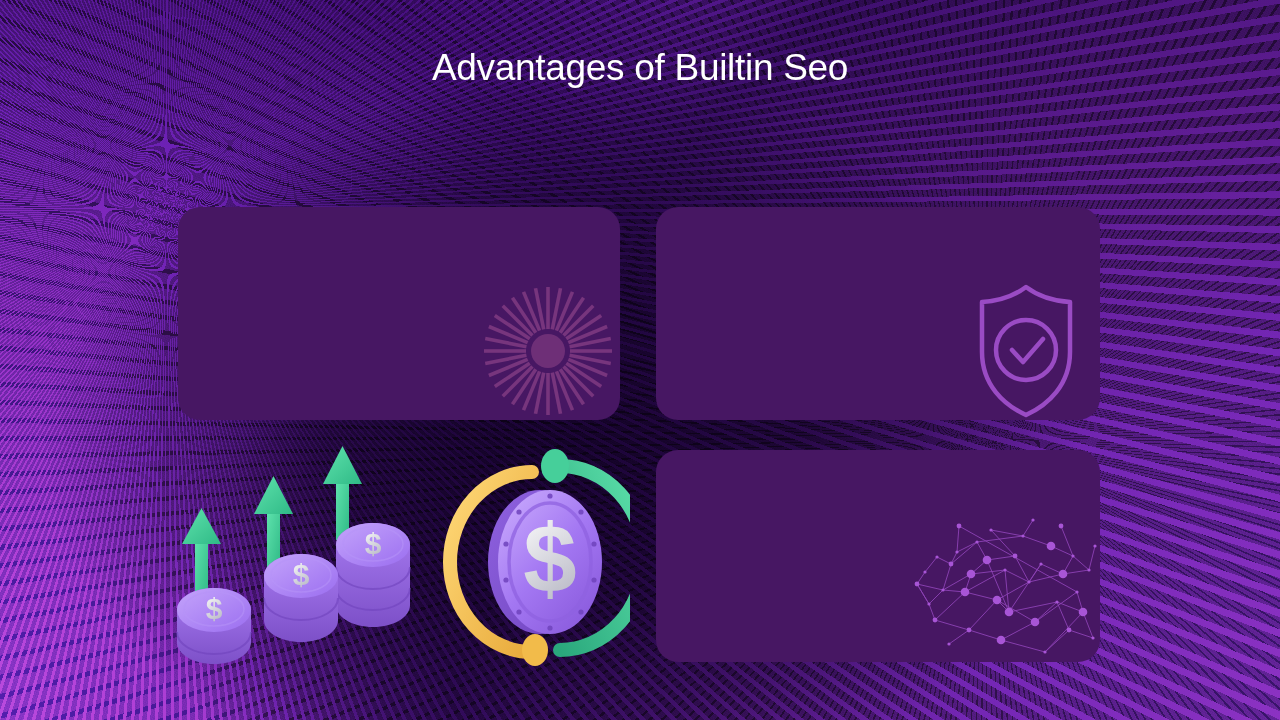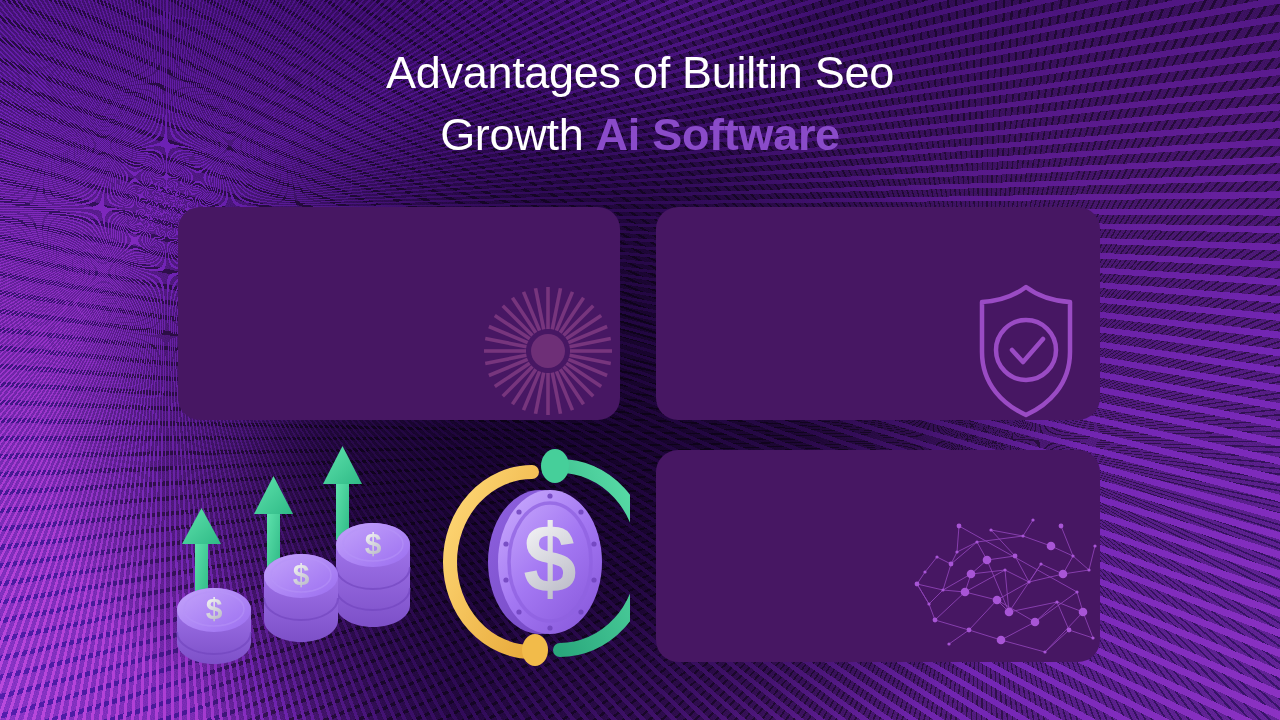--- a/index.html
+++ b/index.html
@@ -49,21 +49,21 @@
       repeating-linear-gradient(71deg, rgba(255,255,255,.08) 0 1px, transparent 1px 3px);
   }
 
   
   #heading {
     position:absolute; left:0; right:0; top:48px;
     text-align:center; z-index:5;
     line-height:1.10;
     letter-spacing:-0.3px;
   }
-  #heading .line { display:block; color:#ffffff; font-size:45px; font-weight:400; }
+  #heading .line { display:block; color:#ffffff; font-size:37px; font-weight:400; }
   #heading .line2 { margin-top:12px; }
   #heading .accent { color:#8a4bc9; font-weight:700; }
 
   
   .card {
     position:absolute;
     background:#471763;
     border-radius:22px;
     overflow:hidden;
     z-index:4;
@@ -107,21 +107,20 @@
   <div class="bg-layer bg-tr"></div>
   <div class="bg-layer bg-rt"></div>
   <div class="bg-layer bg-bl"></div>
   <div class="bg-layer bg-br"></div>
   <div class="bg-layer bg-center-dark"></div>
   <div class="bg-layer bg-noise"></div>
 </div>
 
 <h1 id="heading">
   <span class="line line1">Advantages of Builtin Seo</span>
-  <span class="line line2"><span>Growth </span><span class="accent">Ai Software</span></span>
 </h1>
 
 <div class="card" id="card-growth">
   <svg class="card-art" style="left:300px;top:75px;width:140px;height:138px;" viewBox="0 0 140 138">
     <g id="sun-rays" fill="#77357d">
         <rect x="-1.80" y="-64" width="3.6" height="42" transform="translate(70 69) rotate(0.00)"></rect>
         <rect x="-1.80" y="-64" width="3.6" height="42" transform="translate(70 69) rotate(11.25)"></rect>
         <rect x="-1.80" y="-64" width="3.6" height="42" transform="translate(70 69) rotate(22.50)"></rect>
         <rect x="-1.80" y="-64" width="3.6" height="42" transform="translate(70 69) rotate(33.75)"></rect>
         <rect x="-1.80" y="-64" width="3.6" height="42" transform="translate(70 69) rotate(45.00)"></rect>

